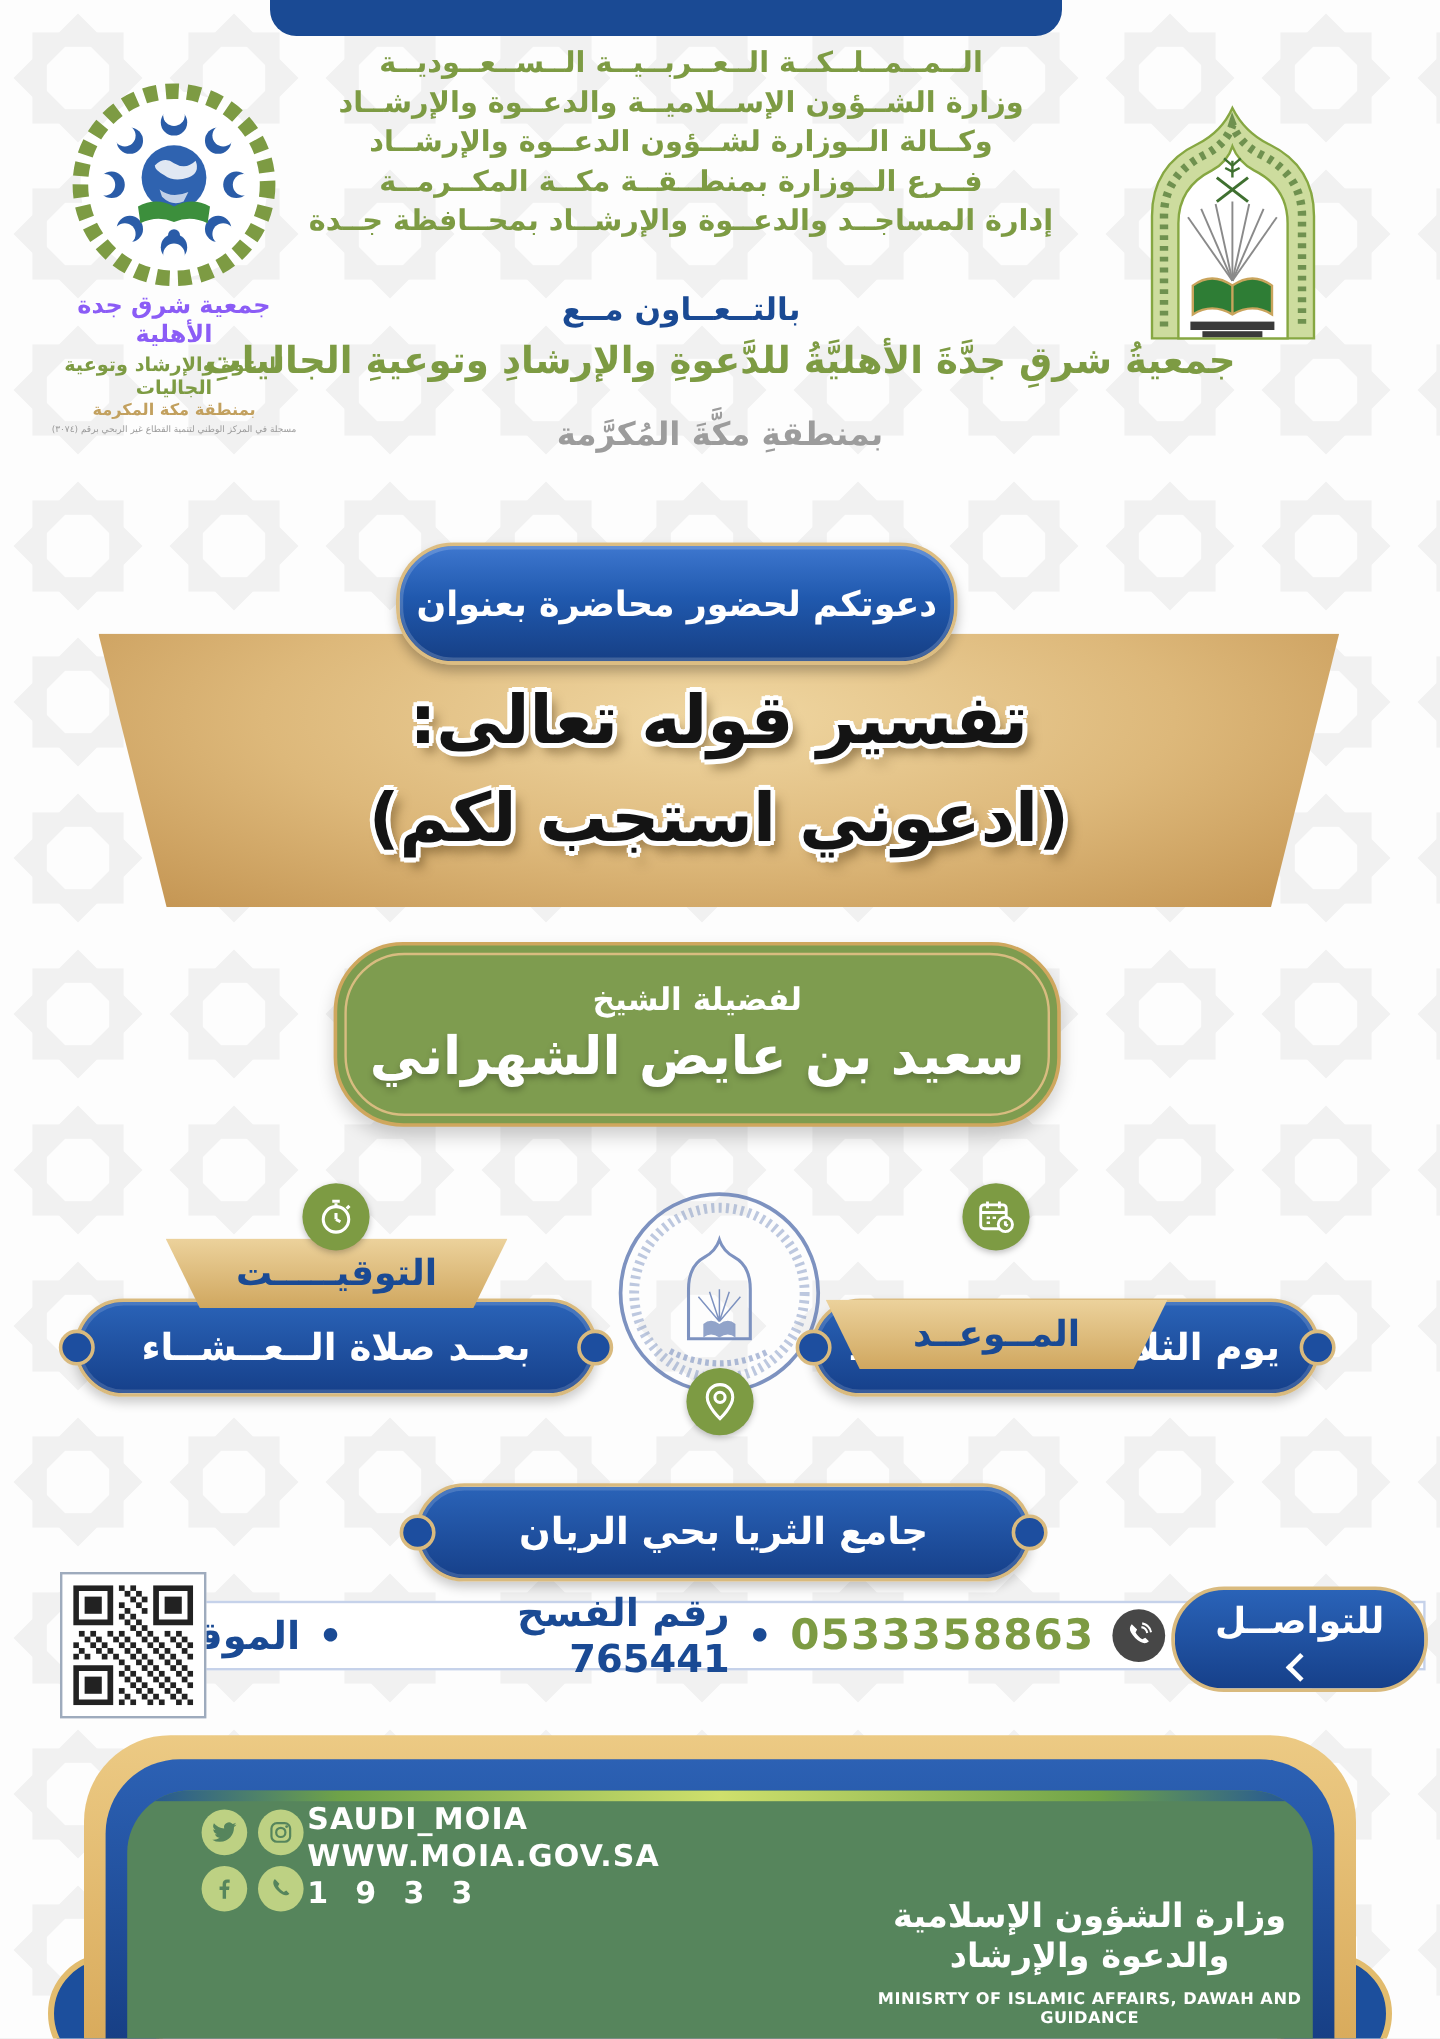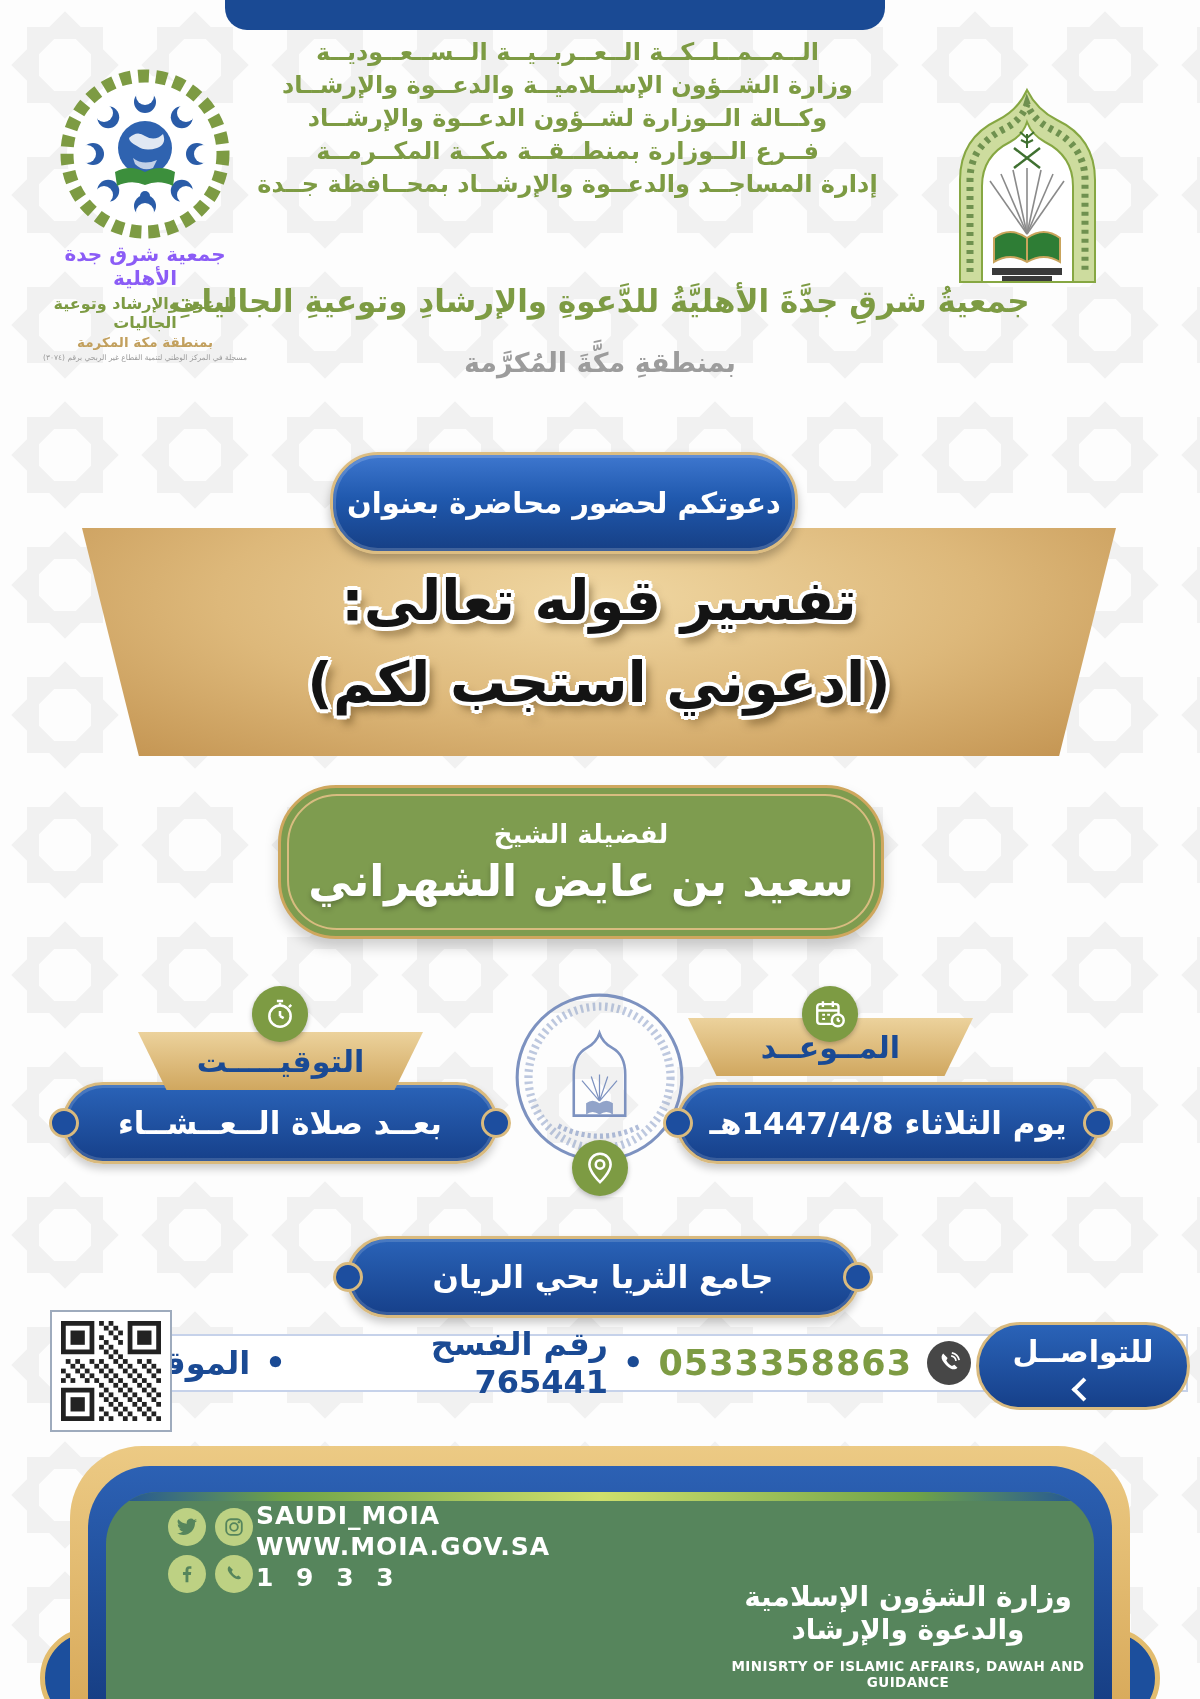--- a/index.html
+++ b/index.html
@@ -48,21 +48,21 @@
   
   .info-icon{width:56px;height:56px;border-radius:50%;background:#7d9b43;z-index:6;
     display:flex;align-items:center;justify-content:center;box-shadow:0 2px 5px rgba(0,0,0,.25);}
   .icon-timing{left:252px;top:986px;}
   .icon-date{left:802px;top:986px;}
   .icon-loc{left:572px;top:1140px;}
   .gold-label{z-index:5;clip-path:polygon(0 0,100% 0,90% 100%,10% 100%);
     background:linear-gradient(180deg,#ecd29c,#d0a75f);display:flex;align-items:center;justify-content:center;
     color:#1a4a94;font-weight:bold;font-size:30px;direction:rtl;}
   .label-timing{left:138px;top:1032px;width:285px;height:58px;}
-  .label-date{left:688px;top:1018px;width:285px;height:58px;}
+  .label-date{left:688px;top:1083px;width:285px;height:58px;}
   .label-loc{left:440px;top:1186px;width:320px;height:58px;}
   .bluepill{z-index:4;background:linear-gradient(180deg,#2a63b8,#16408a);border:3px solid #d9ba7e;border-radius:44px;
     display:flex;align-items:center;justify-content:center;color:#fff;font-weight:bold;font-size:31px;direction:rtl;
     box-shadow:inset 0 0 0 3px rgba(255,255,255,.15),0 5px 9px rgba(0,0,0,.2);}
   .bluepill::before,.bluepill::after{content:"";position:absolute;width:24px;height:24px;border-radius:50%;
     background:#1d4e9f;border:3px solid #d9ba7e;top:50%;transform:translateY(-50%);z-index:-1;}
   .bluepill::before{left:-16px;} .bluepill::after{right:-16px;}
   .pill-timing{left:62px;top:1082px;width:430px;height:76px;}
   .pill-date{left:676px;top:1082px;width:418px;height:76px;}
   .pill-loc{left:346px;top:1236px;width:508px;height:76px;}
@@ -185,20 +185,21 @@
     </svg>
   </div>
 
   <div class="abs govtext">
     <div>الــمــمــلــكــة الــعــربــيــة الــســعــوديــة</div>
     <div>وزارة الشــؤون الإســلاميــة والدعــوة والإرشــاد</div>
     <div>وكــالة الــوزارة لشــؤون الدعــوة والإرشــاد</div>
     <div>فــرع الــوزارة بمنطــقــة مكــة المكــرمــة</div>
     <div>إدارة المساجــد والدعــوة والإرشــاد بمحــافظة جــدة</div>
   </div>
+  <div class="abs coop">بالتــعــاون مــع</div>
   <div class="abs callig">جمعيةُ شرقِ جدَّةَ الأهليَّةُ للدَّعوةِ والإرشادِ وتوعيةِ الجالياتِ</div>
   <div class="abs calligsub">بمنطقةِ مكَّةَ المُكرَّمة</div>
 
   <div class="abs badge">
     <span>دعوتكم لحضور محاضرة بعنوان</span>
   </div>
 
   <div class="abs goldbanner">
     <div class="gold-title">تفسير قوله تعالى:</div>
     <div class="gold-title">(ادعوني استجب لكم)</div>

